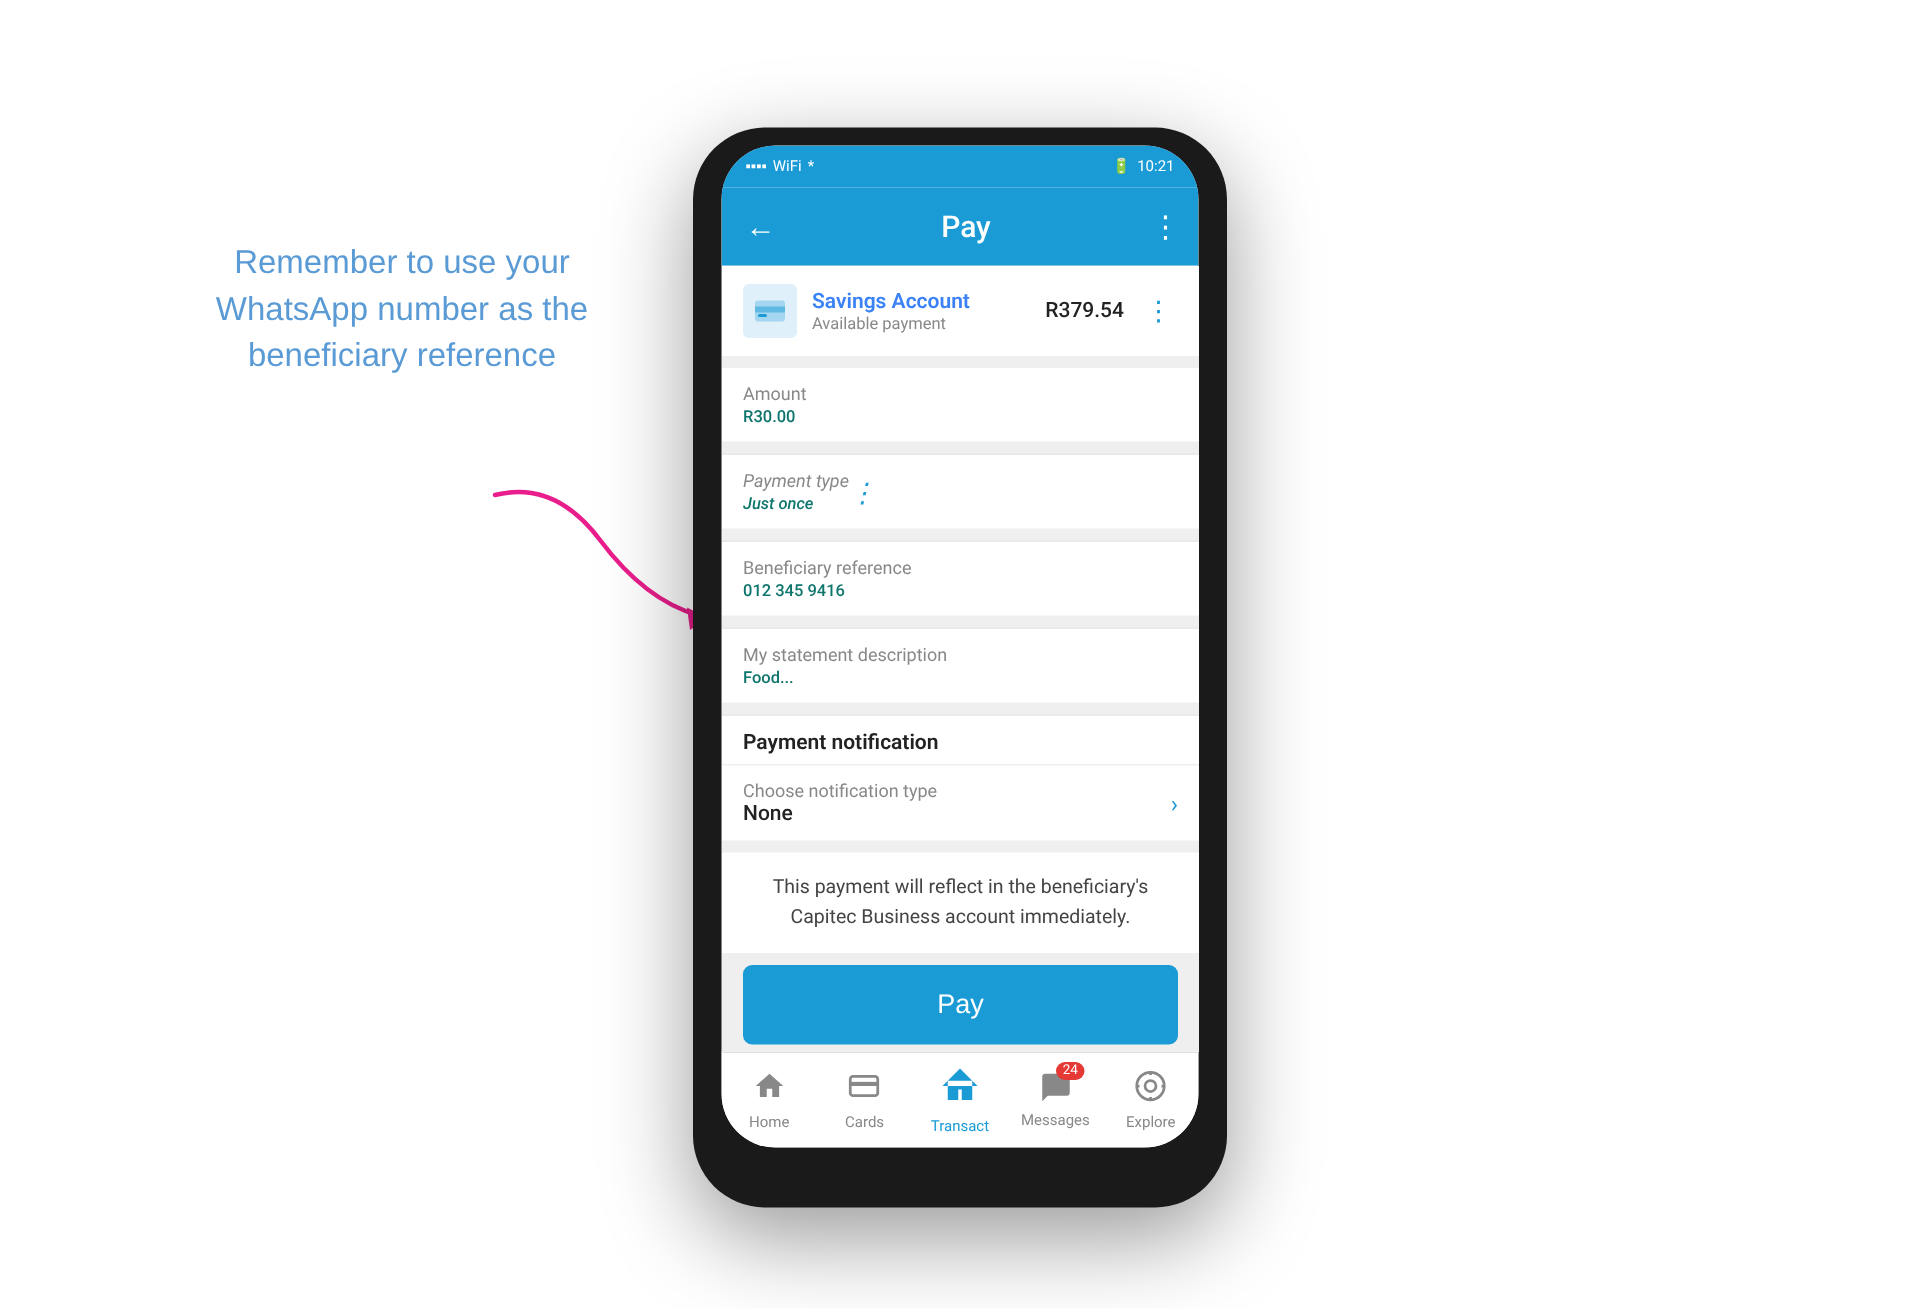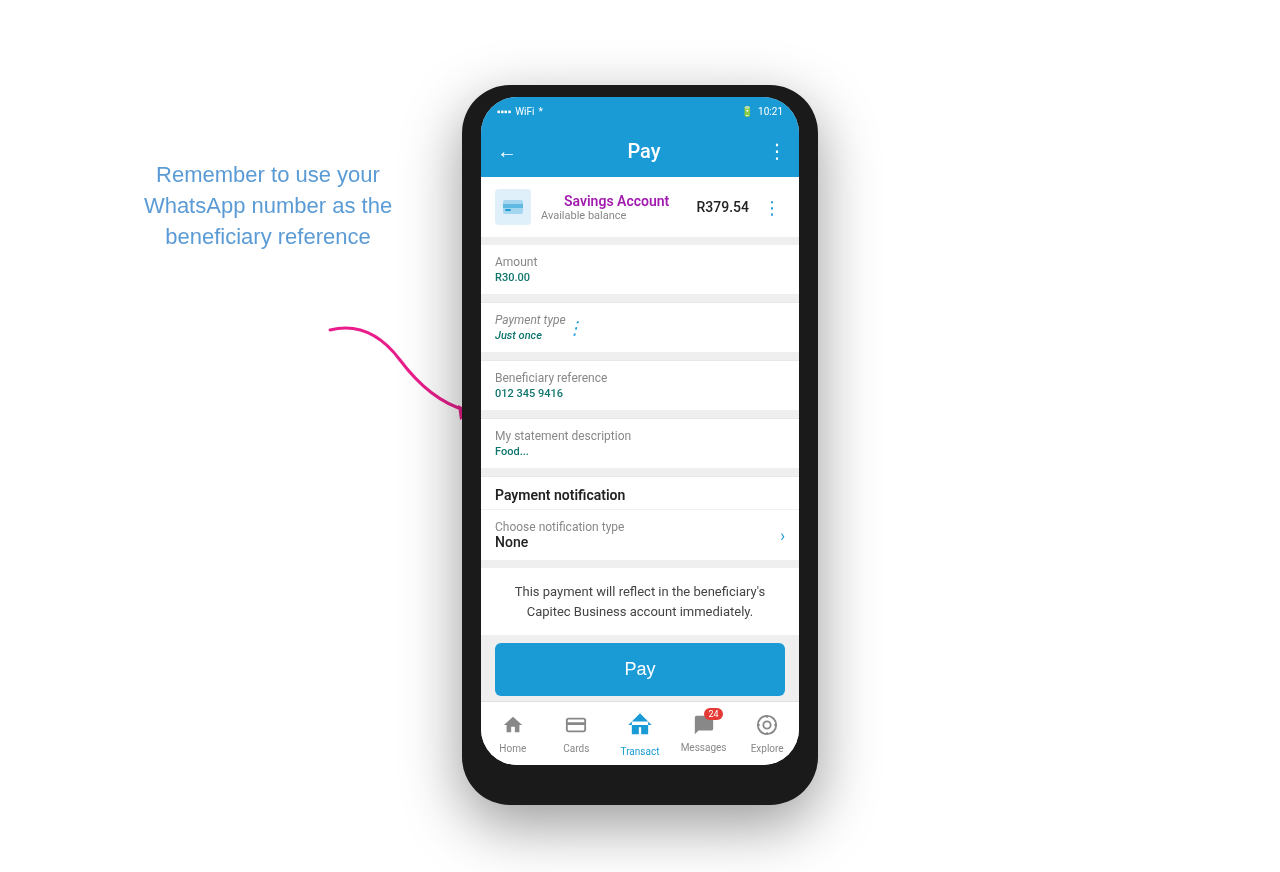--- a/index.html
+++ b/index.html
@@ -125,21 +125,21 @@
       height: 36px;
       background: #e0f0fb;
       border-radius: 4px;
       display: flex;
       align-items: center;
       justify-content: center;
       font-size: 18px;
       flex-shrink: 0;
     }
     .account-info { flex: 1; }
-    .account-name { font-size: 14px; font-weight: 600; color: #a21caf; margin-left: 23px; }
+    .account-name { font-size: 14px; font-weight: 600; color: #3b82f6; }
     .account-sub { font-size: 11px; color: #888; }
     .account-balance { font-size: 14px; font-weight: 500; color: #222; }
     .account-dots { color: #1a9bd6; font-size: 18px; cursor: pointer; padding: 0 4px; }
 
     
     .form-section {
       background: white;
       margin-bottom: 8px;
       padding: 10px 14px;
     }
@@ -310,21 +310,21 @@
       <div class="account-card">
         <div class="account-icon">
           <svg width="24" height="24" viewBox="0 0 24 24" fill="none">
             <rect x="2" y="5" width="20" height="14" rx="2" fill="#1a9bd6" opacity="0.3"></rect>
             <rect x="2" y="9" width="20" height="4" fill="#1a9bd6" opacity="0.5"></rect>
             <rect x="4" y="14" width="6" height="2" rx="1" fill="#1a9bd6"></rect>
           </svg>
         </div>
         <div class="account-info">
           <div class="account-name">Savings Account</div>
-          <div class="account-sub">Available balance</div>
+          <div class="account-sub">Available payment</div>
         </div>
         <div class="account-balance">R379.54</div>
         <div class="account-dots">⋮</div>
       </div>
 
       
       <div class="form-section">
         <div class="field-label">Amount</div>
         <div class="field-value">R30.00</div>
       </div>

